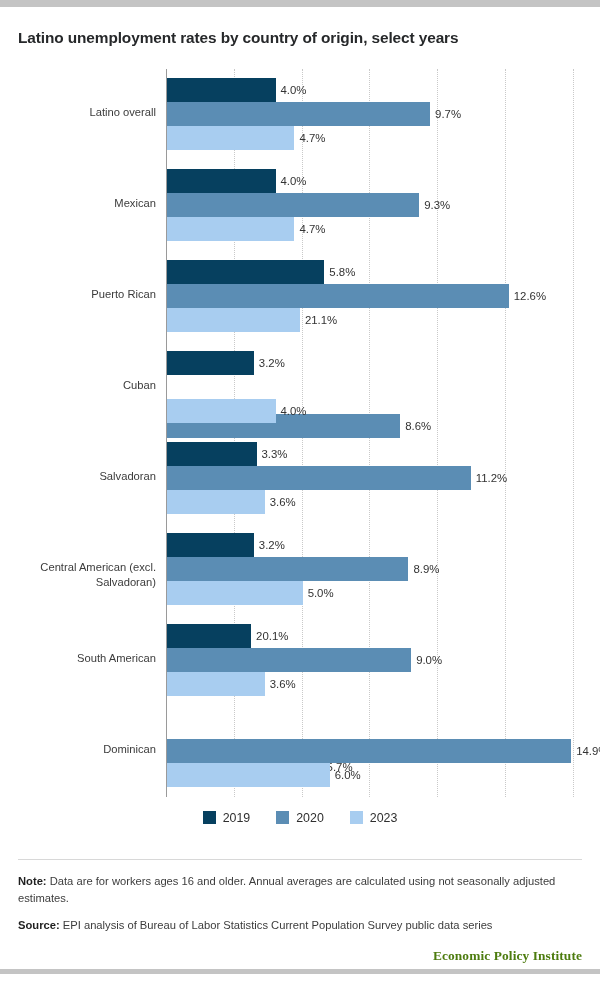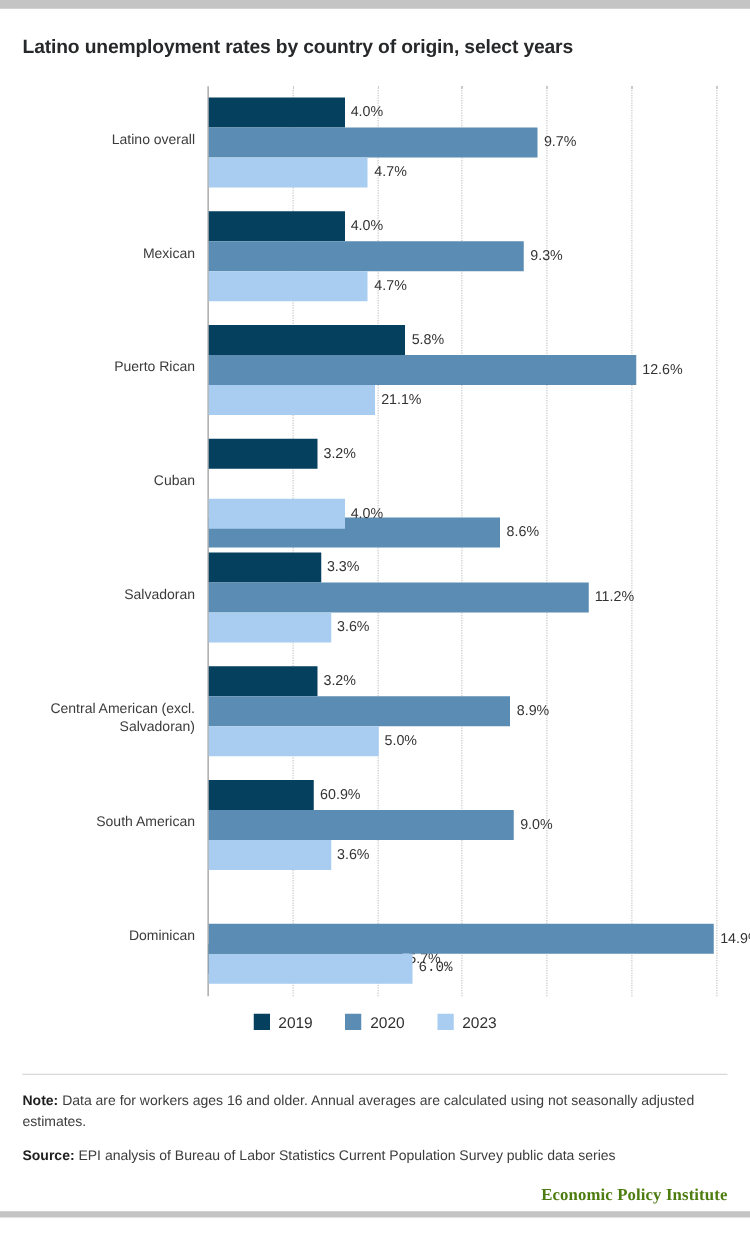--- a/index.html
+++ b/index.html
@@ -268,42 +268,42 @@
               </div>
               <div class="bar-row" style="top: 48px; right: 0px;">
                 <div class="bar" style="width: 135.625px; background: rgb(168, 205, 240);"></div>
                 <span class="bar-value" style="left: 135.625px;">5.0%</span>
               </div>
             </div>
             <div class="group" style="top: 555px; height: 72px;">
               <div class="cat-label" style="top: 27px;">South American</div>
               <div class="bar-row" style="top: 0px; right: 0px;">
                 <div class="bar" style="width: 84.0875px; background: rgb(6, 64, 95);"></div>
-                <span class="bar-value" style="left: 84.0875px;">60.9%</span>
+                <span class="bar-value" style="left: 84.0875px;">20.1%</span>
               </div>
               <div class="bar-row" style="top: 24px; right: 0px;">
                 <div class="bar" style="width: 244.125px; background: rgb(91, 141, 180);"></div>
                 <span class="bar-value" style="left: 244.125px;">9.0%</span>
               </div>
               <div class="bar-row" style="top: 48px; right: 0px;">
                 <div class="bar" style="width: 97.65px; background: rgb(168, 205, 240);"></div>
                 <span class="bar-value" style="left: 97.65px;">3.6%</span>
               </div>
             </div>
             <div class="group" style="top: 646px; height: 72px;">
               <div class="cat-label" style="top: 27px;">Dominican</div>
               <div class="bar-row" style="top: 0px; right: 0px; margin-top: 40px;">
                 <div class="bar" style="width: 154.613px; background: rgb(6, 64, 95);"></div>
                 <span class="bar-value" style="left: 154.613px;">5.7%</span>
               </div>
               <div class="bar-row" style="top: 24px; right: 0px;">
                 <div class="bar" style="width: 404.163px; background: rgb(91, 141, 180);"></div>
                 <span class="bar-value" style="left: 404.163px;">14.9%</span>
               </div>
-              <div class="bar-row" style="top: 48px; right: 0px; font-family: Liberation Mono, monospace;">
+              <div class="bar-row" style="top: 48px; right: 0px;">
                 <div class="bar" style="width: 162.75px; background: rgb(168, 205, 240);"></div>
                 <span class="bar-value" style="left: 162.75px;">6.0%</span>
               </div>
             </div>
           </div>
       </div>
     </div>
 
     <div class="legend" id="legend">
         <div class="legend-item">

